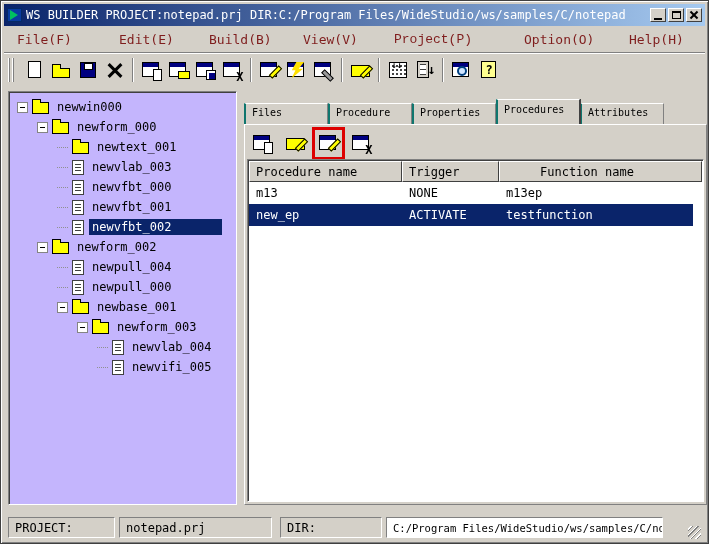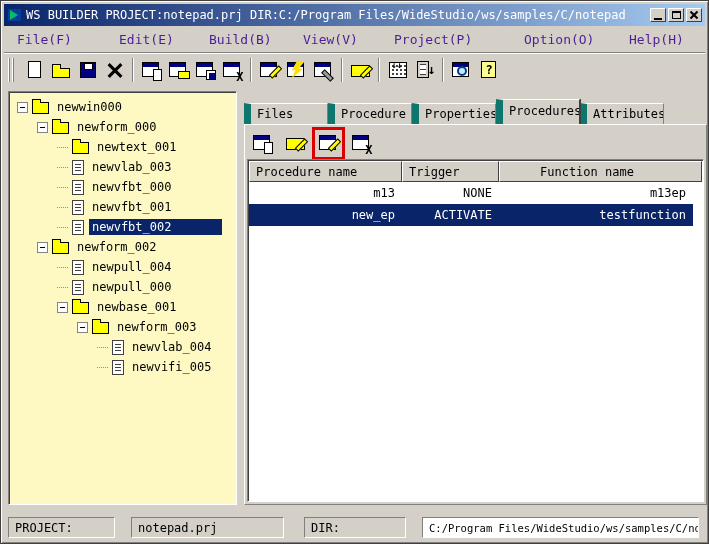--- a/index.html
+++ b/index.html
@@ -24,24 +24,24 @@
     display:flex;align-items:center;justify-content:center;position:relative;flex:none;}
   .wbtn+.wbtn{margin-left:2px;}
   .g-minimize{width:8px;height:2px;background:#000;margin-top:7px;}
   .g-maximize{width:9px;height:8px;border:1px solid #000;border-top:2px solid #000;}
   .g-close{width:10px;height:10px;position:relative;}
   .g-close::before,.g-close::after{content:"";position:absolute;left:0;top:4px;width:10px;height:2px;background:#000;}
   .g-close::before{transform:rotate(45deg);} .g-close::after{transform:rotate(-45deg);}
 
   
   .menubar{position:absolute;left:3px;top:27px;right:3px;height:22px;}
-  .menu-item{position:absolute;top:2px;font-size:13px;color:#4c1d95;padding:2px 3px;white-space:nowrap;}
+  .menu-item{position:absolute;top:2px;font-size:13px;color:#7f1d1d;padding:2px 3px;white-space:nowrap;}
   .menu-item:nth-child(1){left:10px;} .menu-item:nth-child(2){left:112px;}
   .menu-item:nth-child(3){left:202px;} .menu-item:nth-child(4){left:296px;}
-  .menu-item:nth-child(5){left:387px;} .menu-item:nth-child(6){left:517px;}
+  .menu-item:nth-child(5){left:387px;font-family:Liberation Mono, monospace;} .menu-item:nth-child(6){left:517px;}
   .menu-item:nth-child(7){left:622px;text-align:center;}
 
   
   .toolbar{position:absolute;left:3px;top:51px;right:3px;height:36px;
     border-top:1px solid #808080;box-shadow:inset 0 1px 0 #fff;
     display:flex;align-items:center;padding:2px 2px 4px 4px;}
   .tbgrip{width:8px;height:24px;margin-right:4px;flex:none;
     background:linear-gradient(90deg,#fff 0 1px,#808080 1px 2px,transparent 2px 4px,#fff 4px 5px,#808080 5px 6px,transparent 6px);}
   .tbsep{width:2px;height:24px;border-left:1px solid #808080;border-right:1px solid #fff;margin:0 4px;flex:none;}
   .tbtn{width:27px;height:27px;background:transparent;border:1px solid transparent;
@@ -74,61 +74,61 @@
   .i-list-sort::before{left:3px;top:2px;width:12px;height:17px;background:#fff;border:1px solid #000;
     background-image:repeating-linear-gradient(#fff 0 2px,#404040 2px 3px,#fff 3px 5px);background-clip:content-box;padding:2px;}
   .i-list-sort::after{content:"↓";right:0;top:4px;font:bold 13px/1 "DejaVu Sans Mono",monospace;color:#000;}
   .i-window-search::after{left:6px;top:7px;width:10px;height:10px;border:2px solid #004080;border-radius:50%;background:#cfe4ff;}
   .i-help::before{left:3px;top:2px;width:15px;height:17px;background:#ffff90;border:1px solid #000;}
   .i-help::after{content:"?";left:8px;top:4px;font:bold 12px/1.2 "DejaVu Sans Mono",monospace;color:#000;}
 
   
   .content{position:absolute;left:3px;top:88px;right:3px;height:419px;}
 
-  .tree-panel{position:absolute;left:4px;top:2px;width:229px;height:414px;background:#fef9c3;
+  .tree-panel{position:absolute;left:4px;top:2px;width:229px;height:414px;background:#c4b5fd;
     border:1px solid;border-color:#808080 #fff #fff #808080;
     box-shadow:inset 1px 1px 0 #404040;padding:5px 14px 2px 4px;overflow:hidden;}
   .tree-row{display:flex;align-items:center;height:20px;font-size:12px;white-space:nowrap;}
   .t-indent{flex:none;}
   .t-exp{width:11px;height:11px;border:1px solid #848484;background:#fff;position:relative;flex:none;margin-right:4px;}
   .t-exp::before{content:"";position:absolute;left:2px;top:4px;width:5px;height:1px;background:#000;}
   .t-stub{width:11px;height:1px;border-top:1px dotted #909090;flex:none;margin-right:4px;}
   .t-folder{width:17px;height:12px;background:var(--folder);border:1px solid #000;position:relative;flex:none;margin:2px 5px 0 0;}
   .t-folder::before{content:"";position:absolute;left:-1px;top:-4px;width:7px;height:3px;background:var(--folder);border:1px solid #000;border-bottom:none;}
   .t-doc{width:12px;height:15px;background:#fff;border:1px solid #404040;position:relative;flex:none;margin-right:5px;}
   .t-doc::before{content:"";position:absolute;left:2px;top:3px;width:6px;height:8px;
     background:repeating-linear-gradient(#404040 0 1px,transparent 1px 3px);}
   .t-label{padding:1px 3px;}
   .tree-row.selected .t-label{background:var(--sel);color:#fff;flex:1;}
 
   .right-panel{position:absolute;left:240px;top:10px;width:463px;height:406px;display:flex;flex-direction:column;}
   .tabs{display:flex;height:25px;align-items:flex-end;}
-  .tab{width:84px;height:21px;background:var(--gray);font-size:12px;padding:3px 6px 0;
-    border-left:7px solid #0f766e;border-right:1px solid #808080;border-top:1px solid #fff;white-space:nowrap;overflow:hidden;}
+  .tab{width:84px;height:21px;background:var(--gray);font-size:10px;padding:3px 6px 0;
+    border-left:2px solid #0f766e;border-right:1px solid #808080;border-top:1px solid #fff;white-space:nowrap;overflow:hidden;}
   .tab.active{height:25px;padding-top:4px;border-right:1px solid #404040;border-top:1px solid #fff;
     box-shadow:1px 0 0 #404040;position:relative;z-index:2;}
   .panel-body{flex:1;border:1px solid;border-color:#fff #808080 #808080 #fff;background:var(--gray);
     display:flex;flex-direction:column;padding:2px;}
   .proc-toolbar{height:32px;display:flex;align-items:center;gap:6px;padding:2px 2px;}
   .ptbtn{width:27px;height:27px;border:none;background:transparent;display:flex;align-items:center;justify-content:center;flex:none;}
   .ptbtn.hl{outline:3px solid var(--red);}
   .table-wrap{flex:1;background:#fff;border:1px solid;border-color:#808080 #fff #fff #808080;
     box-shadow:inset 1px 1px 0 #404040;overflow:hidden;display:flex;flex-direction:column;padding:1px;}
   .thead{display:flex;height:21px;flex:none;}
   .th{background:var(--gray);border:1px solid;border-color:#fff #404040 #404040 #fff;
     font-size:12px;padding:3px 6px;white-space:nowrap;overflow:hidden;}
   .th:nth-child(1){width:153px;} .th:nth-child(2){width:97px;} .th:nth-child(3){flex:1;padding-left:40px;}
   .tbody{flex:1;}
   .trow{display:flex;height:22px;align-items:center;font-size:12px;margin-right:9px;}
-  .td{padding:0 7px;white-space:nowrap;overflow:hidden;text-align:right;}
+  .td{padding:0 7px;white-space:nowrap;overflow:hidden;}
   .td:nth-child(1){width:153px;} .td:nth-child(2){width:97px;} .td:nth-child(3){flex:1;}
   .trow.selected{background:var(--sel);color:#fff;}
 
   
-  .statusbar{position:absolute;left:3px;right:3px;bottom:4px;height:24px;display:flex;align-items:center;padding:0 4px;gap:16px;}
+  .statusbar{position:absolute;left:3px;right:3px;bottom:4px;height:24px;display:flex;align-items:center;padding:0 4px;gap:4px;}
   .sbox{border:1px solid;border-color:#808080 #fff #fff #808080;height:21px;padding:3px 6px;font-size:12px;
     white-space:nowrap;overflow:hidden;flex:none;}
   .sb-project-label{width:107px;} .sb-project-value{width:153px;}
   .sb-dir-label{width:102px;margin-left:4px;} .sb-dir-value{width:277px;background:#fff;font-size:10.5px;padding-top:4px;}
   .grip{margin-left:auto;width:13px;height:13px;align-self:flex-end;
     background:repeating-linear-gradient(135deg,transparent 0 2px,#fff 2px 3px,#808080 3px 4px);}
 </style>
 </head>
 <body>
 

